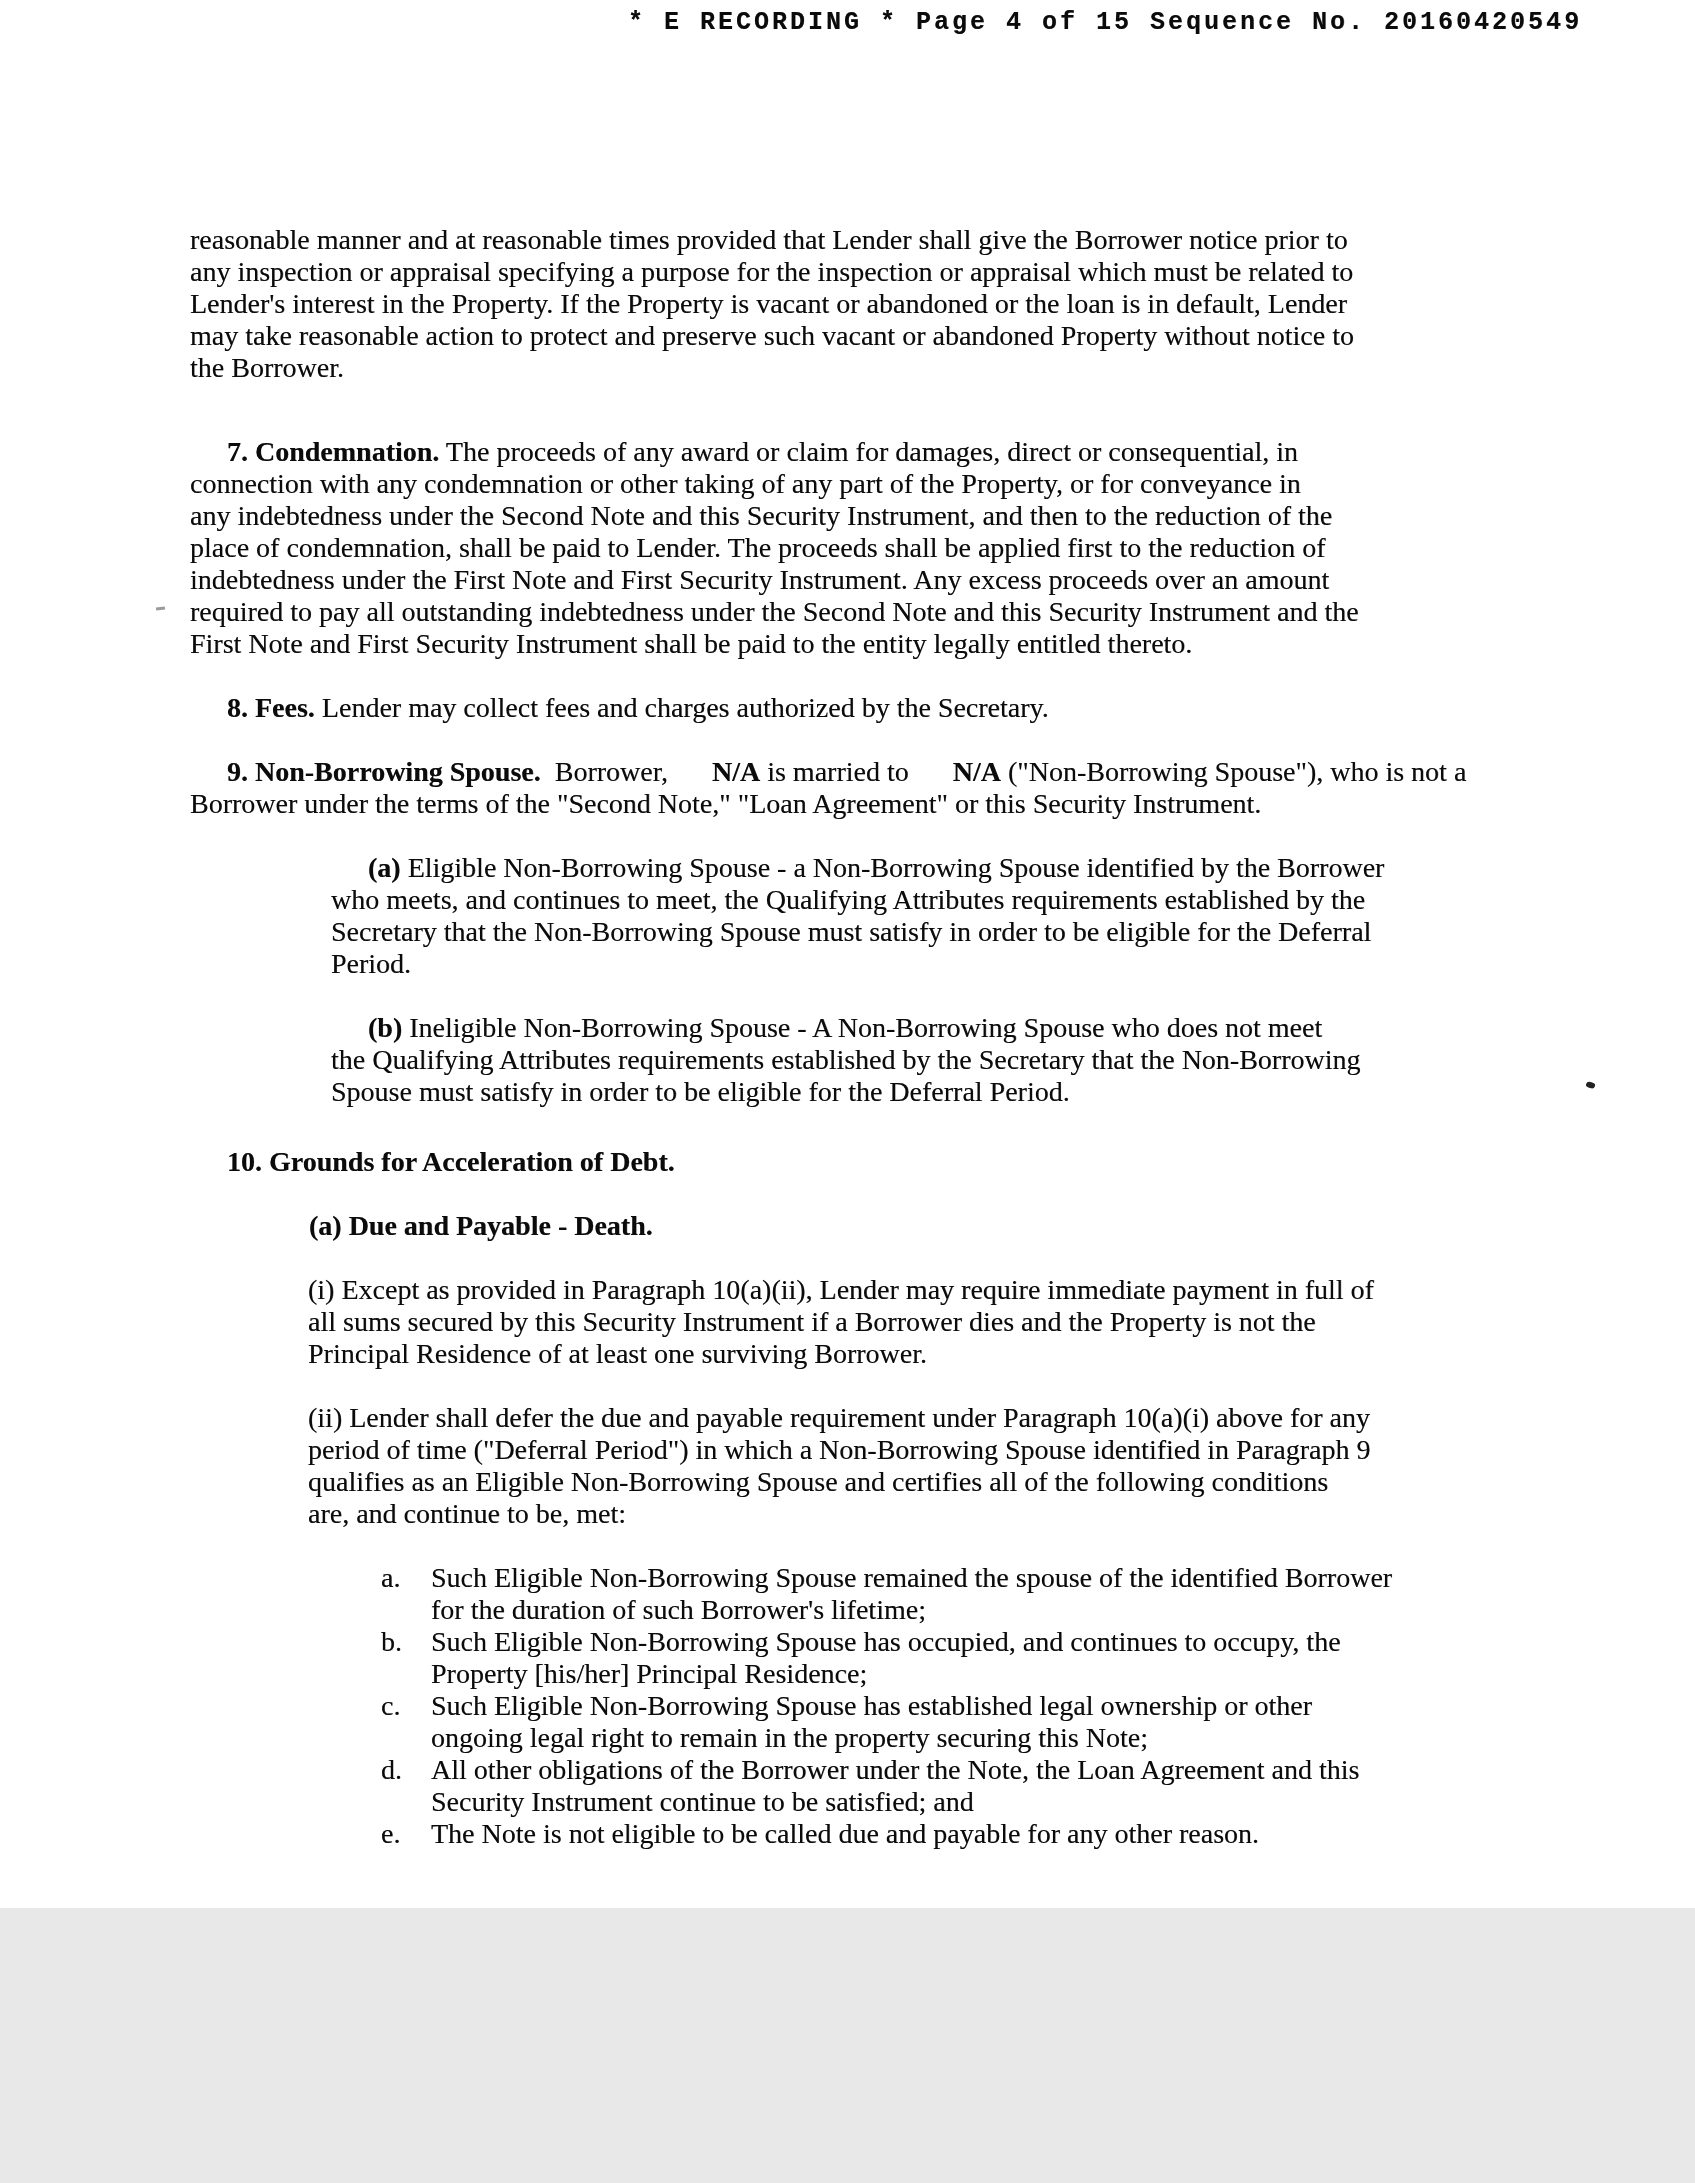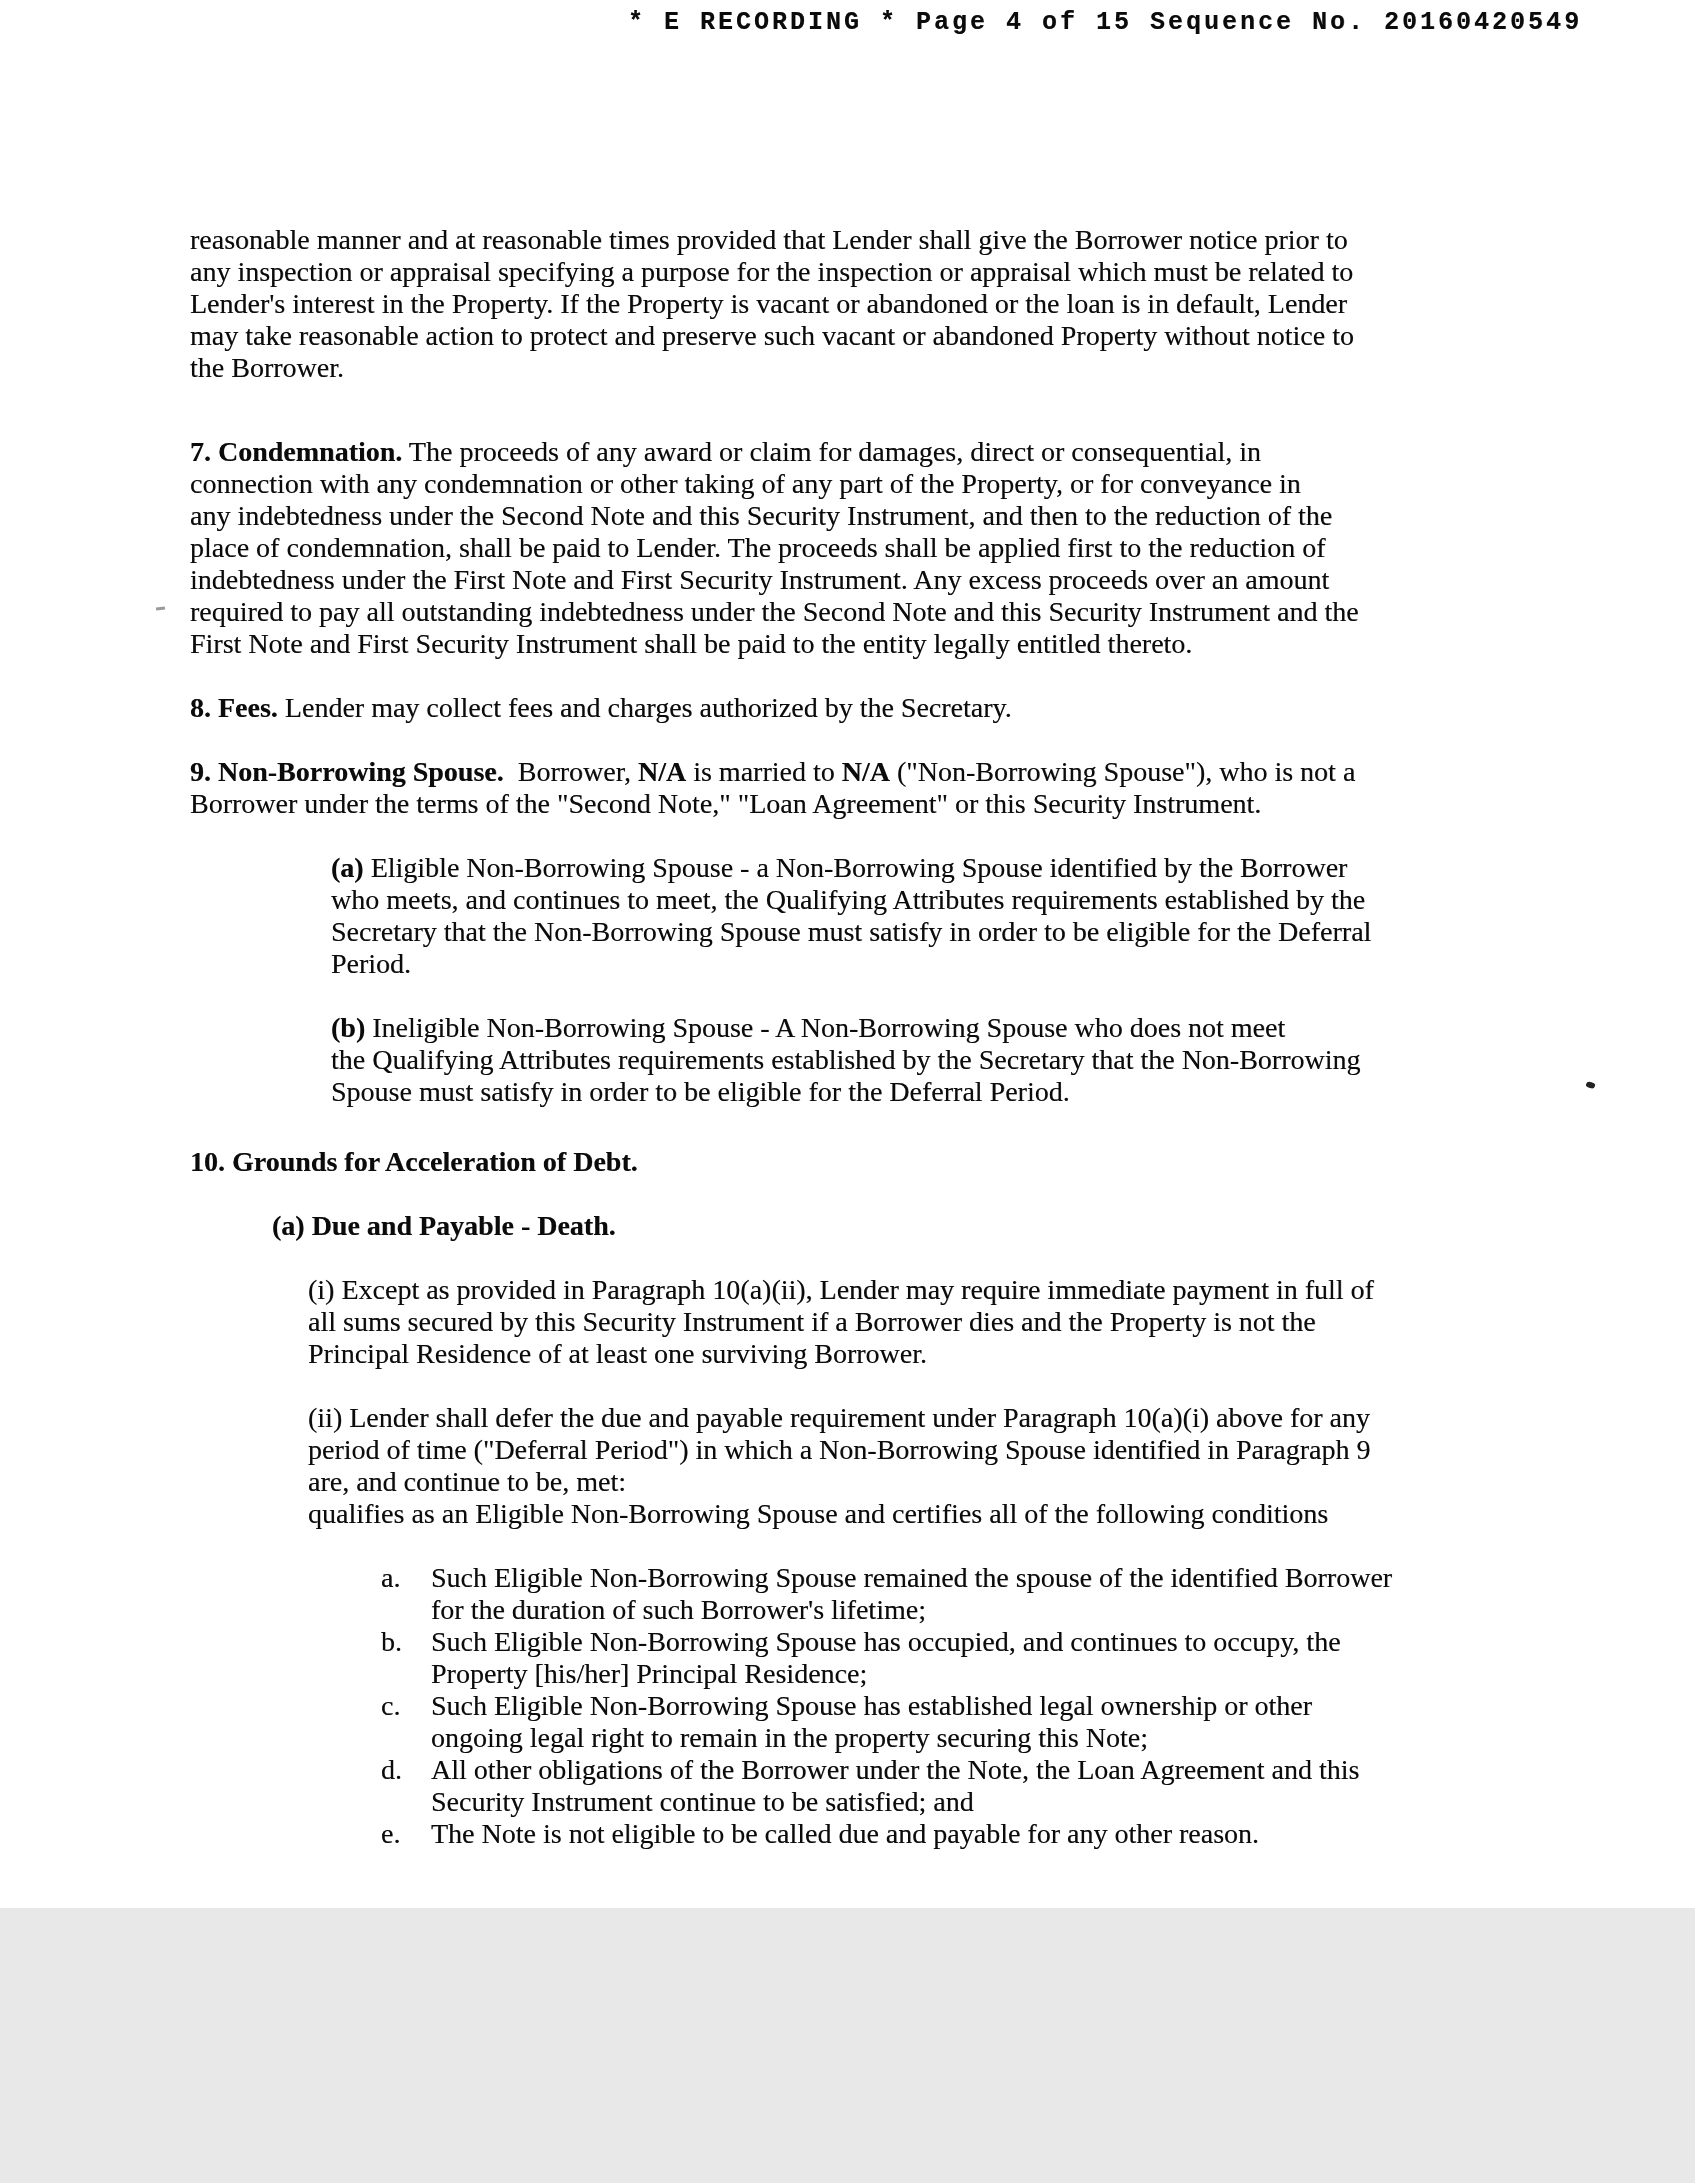--- a/index.html
+++ b/index.html
@@ -26,21 +26,21 @@
     color: #0b0b0b;
   }
   .doc-body {
     position: absolute;
     top: 224px;
     left: 0;
     right: 0;
   }
   .block { margin-bottom: 32px; }
   .block .line { line-height: 32px; white-space: pre; }
-  .bold { font-weight: bold; }
+  .bold { font-weight: bold; margin-left: 37px; }
 
   
   .body        { margin-left: 190px; }
   .indent-half { margin-left: 272px; }
   .indent-a    { margin-left: 331px; }
   .indent-i    { margin-left: 308px; }
   .list        { margin-left: 381px; }
 
   
   .gap-lg  { margin-bottom: 52px; }
@@ -115,22 +115,22 @@
         <div class="line"><span class="bold">(a) Due and Payable - Death.</span></div>
       </div>
       <div class="block indent-i">
         <div class="line"><span>(i) Except as provided in Paragraph 10(a)(ii), Lender may require immediate payment in full of</span></div>
         <div class="line"><span>all sums secured by this Security Instrument if a Borrower dies and the Property is not the</span></div>
         <div class="line"><span>Principal Residence of at least one surviving Borrower.</span></div>
       </div>
       <div class="block indent-i">
         <div class="line"><span>(ii) Lender shall defer the due and payable requirement under Paragraph 10(a)(i) above for any</span></div>
         <div class="line"><span>period of time ("Deferral Period") in which a Non-Borrowing Spouse identified in Paragraph 9</span></div>
+        <div class="line"><span>qualifies as an Eligible Non-Borrowing Spouse and certifies all of the following conditions</span></div>
         <div class="line"><span>are, and continue to be, met:</span></div>
-        <div class="line"><span>qualifies as an Eligible Non-Borrowing Spouse and certifies all of the following conditions</span></div>
       </div>
       <div class="block list">
         <div class="list-item">
           <span class="marker">a.</span>
           <div class="line"><span>Such Eligible Non-Borrowing Spouse remained the spouse of the identified Borrower</span></div>
           <div class="line"><span>for the duration of such Borrower's lifetime;</span></div>
         </div>
         <div class="list-item">
           <span class="marker">b.</span>
           <div class="line"><span>Such Eligible Non-Borrowing Spouse has occupied, and continues to occupy, the</span></div>

